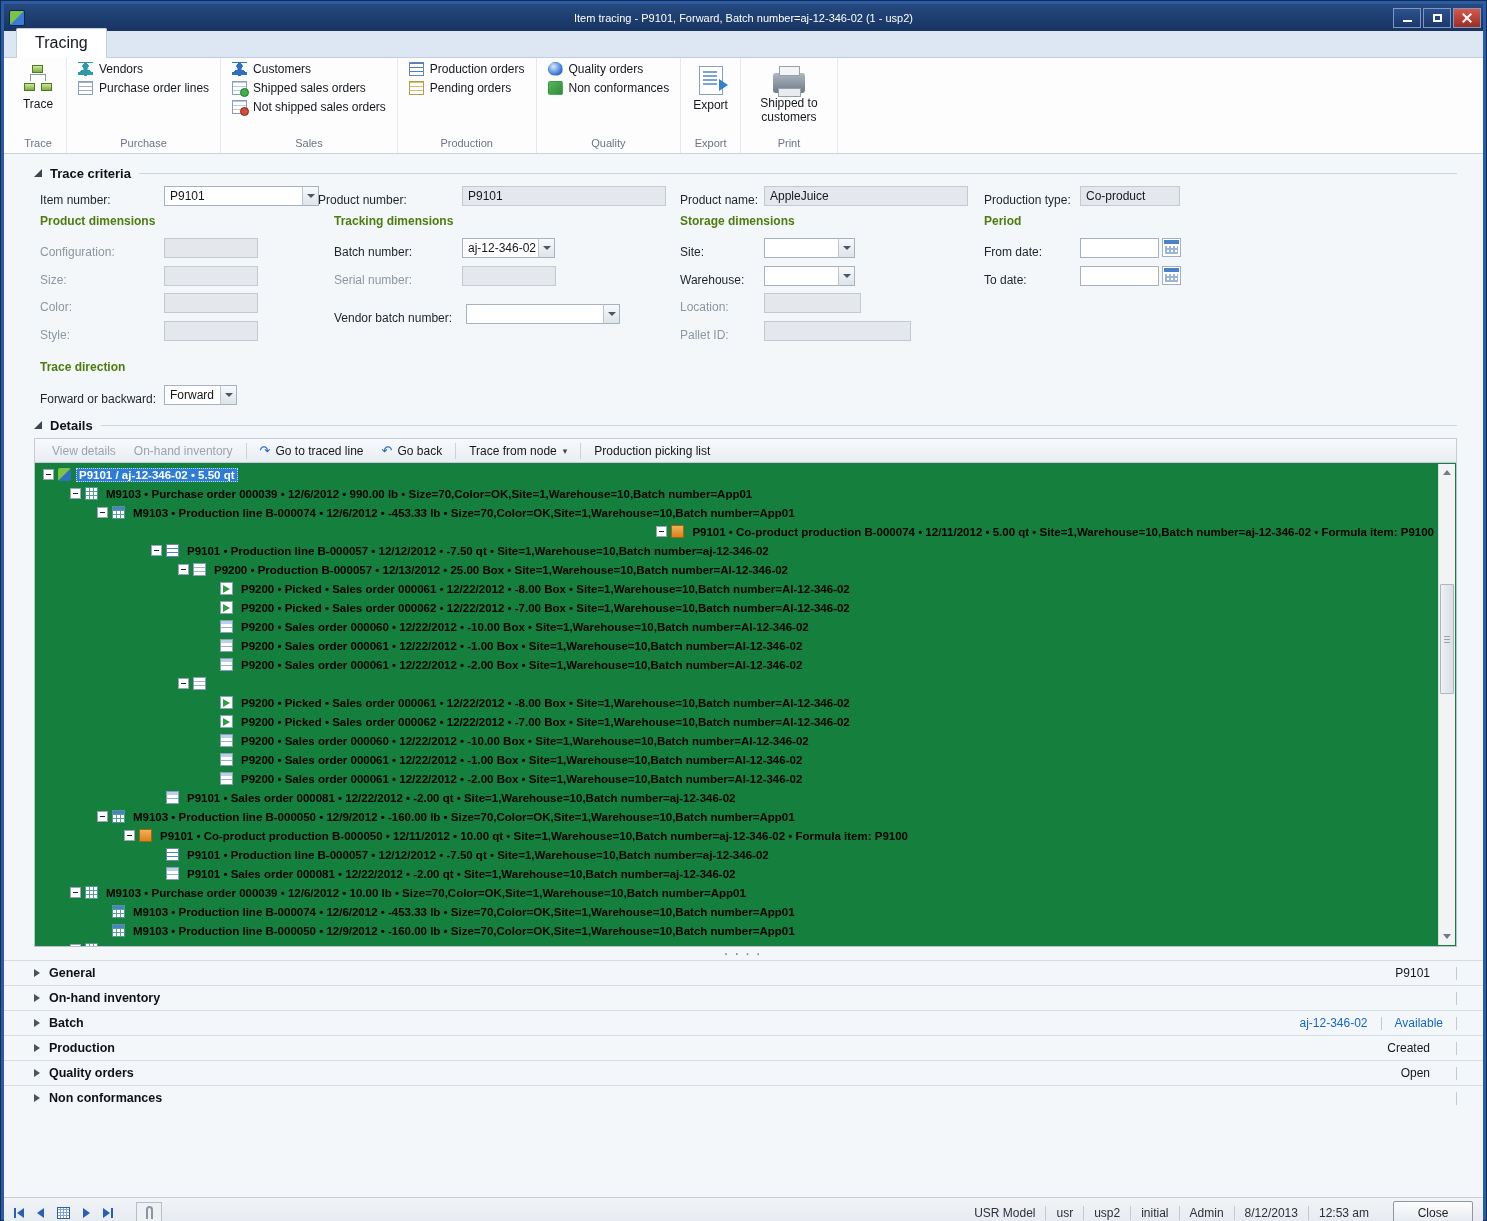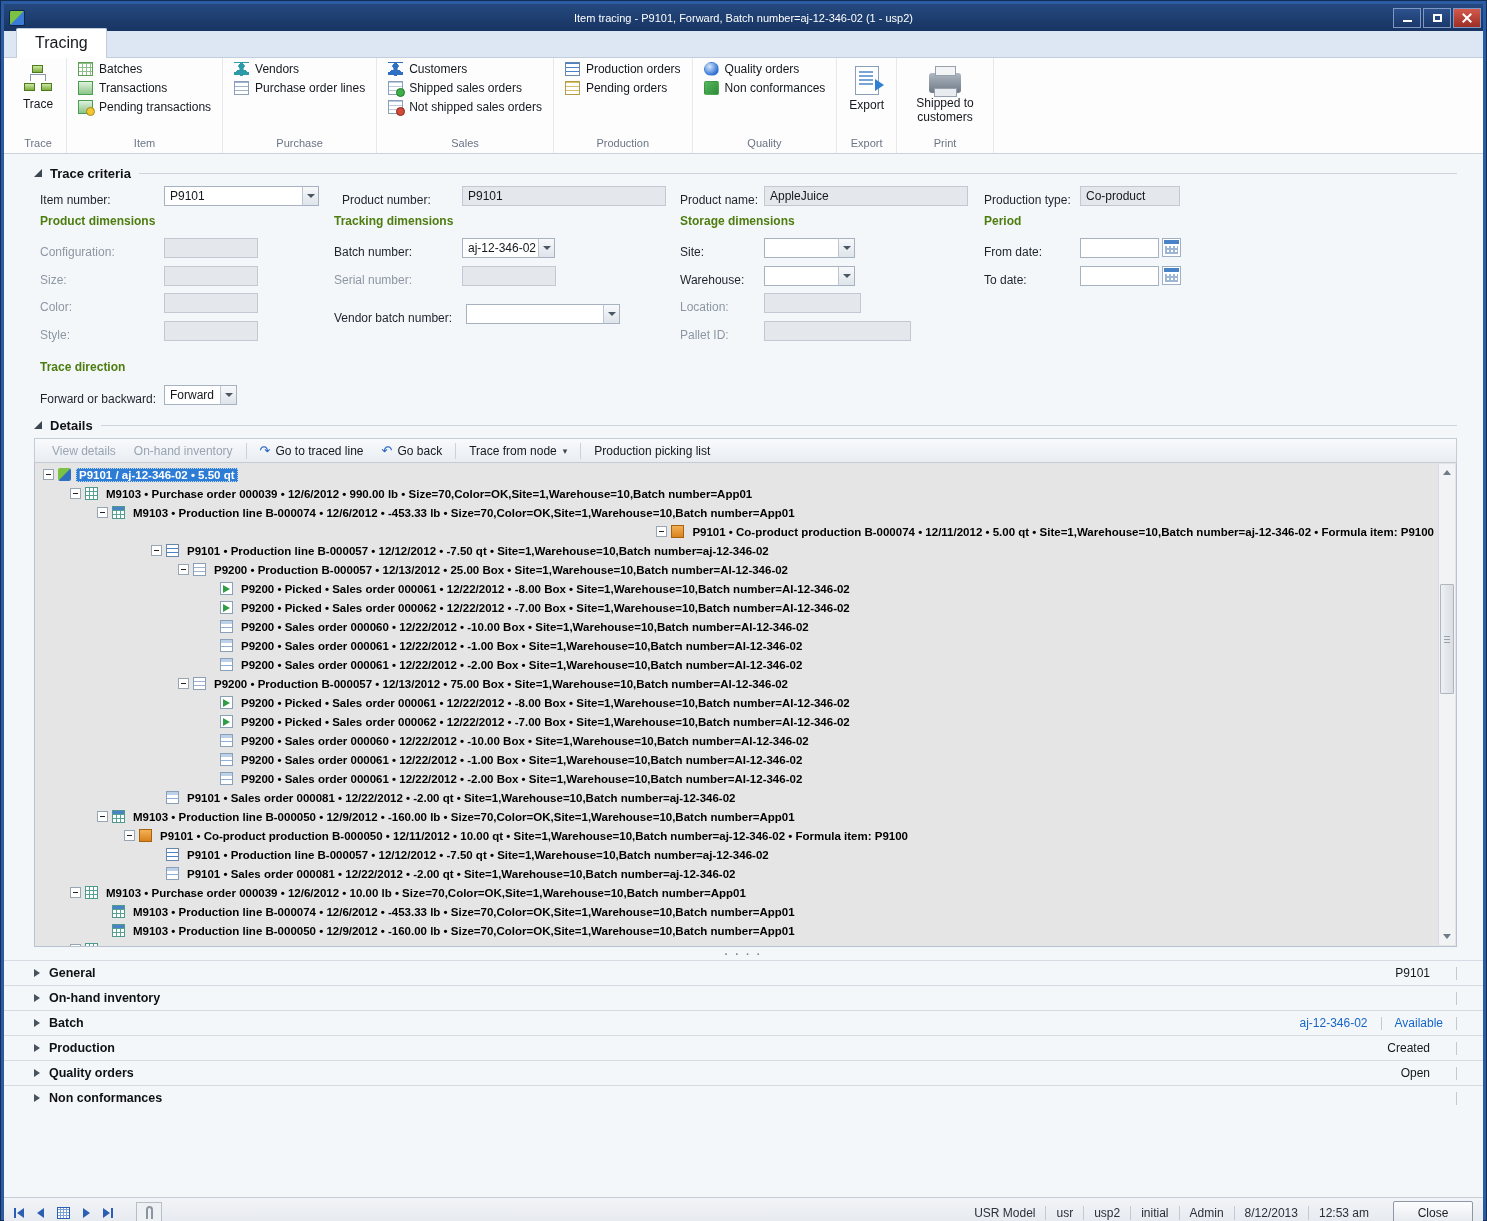--- a/index.html
+++ b/index.html
@@ -75,21 +75,21 @@
 .cal-btn::before{content:"";position:absolute;top:1px;left:1px;right:1px;height:4px;background:#4a82c8}
 .cal-btn::after{content:"";position:absolute;left:2px;right:2px;top:7px;bottom:2px;background:repeating-linear-gradient(90deg,#9db6d6 0 2px,transparent 2px 4px),repeating-linear-gradient(0deg,#9db6d6 0 2px,transparent 2px 4px)}
 
 .dtoolbar{margin:4px 26px 0 30px;height:25px;background:linear-gradient(#f8fafc,#e9edf2);border:1px solid #c3cdd8;display:flex;align-items:center;padding:0 8px;font-size:12px}
 .tbtn{display:flex;align-items:center;gap:5px;padding:2px 9px;color:#14181d;white-space:nowrap}
 .tbtn.disabled{color:#9aa4b0}
 .ticon{color:#2b66c2;font-size:13px;line-height:1}
 .caret{font-size:9px;color:#3c4650;margin-left:1px}
 .tsep{width:1px;height:16px;background:#c9d2dd;margin:0 4px}
 
-.tree-wrap{margin:0 26px 0 30px;height:484px;background:#e5e5e5;border:1px solid #b9c3cf;border-top:none;position:relative;overflow:hidden}
+.tree-wrap{margin:0 26px 0 30px;height:484px;background:#15803d;border:1px solid #b9c3cf;border-top:none;position:relative;overflow:hidden}
 .tree{position:absolute;top:2px;left:2px;right:19px;bottom:0;overflow:hidden}
 .tree-row{height:19px;display:flex;align-items:center;white-space:nowrap;font-size:11.5px;font-weight:bold;color:#000}
 .expander{width:11px;height:11px;border:1px solid #98a5b3;background:#fff;margin-right:4px;position:relative;flex:0 0 auto}
 .expander::after{content:"";position:absolute;left:2px;right:2px;top:4px;height:1px;background:#222}
 .spacer{width:15px;flex:0 0 auto}
 .ni{width:13px;height:13px;margin-right:5px;flex:0 0 auto;position:relative;border:1px solid transparent}
 .i-trace{border:none;border-radius:2px;background:linear-gradient(135deg,#7cc244 0 48%,#2f6fc0 52% 100%)}
 .i-grid{border-color:#4f9a8e;background:#fff;background-image:repeating-linear-gradient(0deg,transparent 0 3px,#58a08f 3px 4px),repeating-linear-gradient(90deg,transparent 0 3px,#58a08f 3px 4px)}
 .i-gridline{border-color:#4f9a8e;background:#fff;background-image:repeating-linear-gradient(0deg,transparent 0 3px,#58a08f 3px 4px),repeating-linear-gradient(90deg,transparent 0 3px,#58a08f 3px 4px);box-shadow:inset 0 3px 0 #4a82c8}
 .i-coproduct{border-color:#a8620f;background:linear-gradient(#f3b056,#d9821e)}
@@ -165,40 +165,20 @@
               <i class="n n1"></i>
               <i class="n n2"></i>
               <i class="n n3"></i>
             </span>
           <span>Trace</span>
         </div>
       </div>
       <div class="rgroup-label">Trace</div>
     </div>
 
-    <div class="rgroup">
-      <div class="rgroup-content small-items">
-
-          <div class="ritem">
-            <span class="ri batches-icon"></span>
-            <span>Batches</span>
-          </div>
-
-          <div class="ritem">
-            <span class="ri transactions-icon"></span>
-            <span>Transactions</span>
-          </div>
-
-          <div class="ritem">
-            <span class="ri pending-transactions-icon"></span>
-            <span>Pending transactions</span>
-          </div>
-        </div>
-      <div class="rgroup-label">Item</div>
-    </div>
 
     <div class="rgroup">
       <div class="rgroup-content small-items">
 
           <div class="ritem">
             <span class="ri vendors-icon"></span>
             <span>Vendors</span>
           </div>
 
           <div class="ritem">
@@ -291,21 +271,21 @@
       <span class="rule"></span>
     </div>
 
     <div class="criteria-body">
 
       <div class="lbl" style="left:36px;top:8px">Item number:</div>
       <div class="fld" style="left:160px;top:4px">
         <div class="box" style="width:139px">P9101</div>
         <div class="arrow-btn"></div>
       </div>
-      <div class="lbl" style="left:338px;top:8px">Product number:</div>
+      <div class="lbl" style="left:314px;top:8px">Product number:</div>
       <div class="fld" style="left:458px;top:4px">
         <div class="box ro" style="width:204px">P9101</div>
       </div>
       <div class="lbl" style="left:676px;top:8px">Product name:</div>
       <div class="fld" style="left:760px;top:4px">
         <div class="box ro" style="width:204px">AppleJuice</div>
       </div>
       <div class="lbl" style="left:980px;top:8px">Production type:</div>
       <div class="fld" style="left:1076px;top:4px">
         <div class="box ro" style="width:100px">Co-product</div>
@@ -527,21 +507,20 @@
 
             <span class="spacer"></span>
             <span class="ni i-salesdoc"></span>
             <span class="row-text">P9200  •  Sales order 000061  •  12/22/2012  •  -2.00 Box  •  Site=1,Warehouse=10,Batch number=AI-12-346-02</span>
           </div>
 
           <div class="tree-row" style="padding-left: 141px;">
             <span class="expander"></span>
 
             <span class="ni i-proddoc"></span>
-            <span class="row-text">P9200  •  Production B-000057  •  12/13/2012  •  75.00 Box  •  Site=1,Warehouse=10,Batch number=AI-12-346-02</span>
           </div>
 
           <div class="tree-row" style="padding-left: 168px;">
 
             <span class="spacer"></span>
             <span class="ni i-picked"></span>
             <span class="row-text">P9200  •  Picked  •  Sales order 000061  •  12/22/2012  •  -8.00 Box  •  Site=1,Warehouse=10,Batch number=AI-12-346-02</span>
           </div>
 
           <div class="tree-row" style="padding-left: 168px;">

